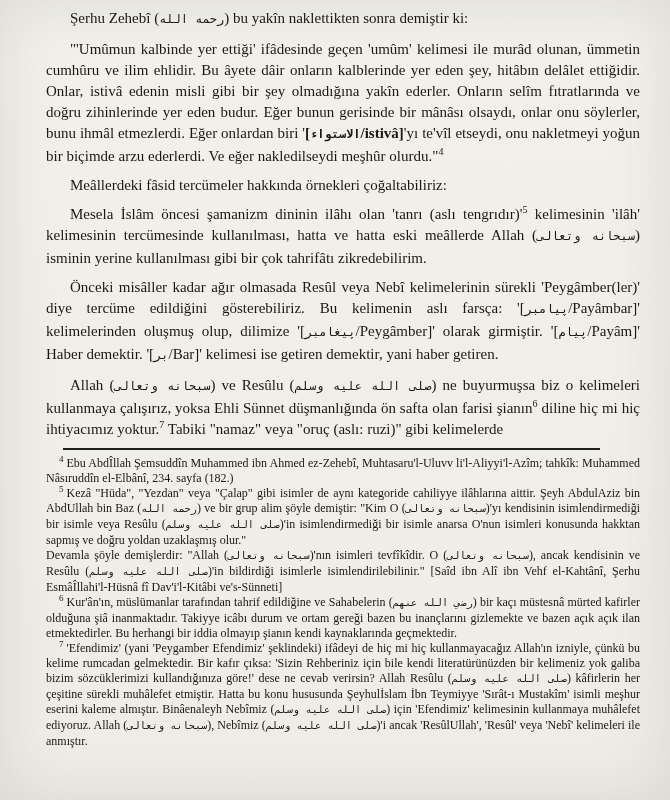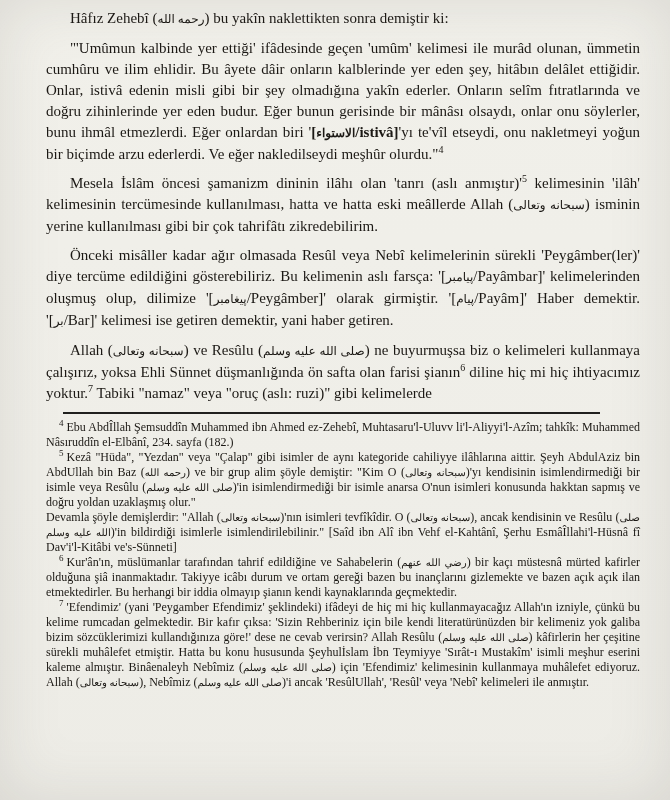--- a/index.html
+++ b/index.html
@@ -16,21 +16,21 @@
     box-shadow:inset 0 0 60px rgba(120,118,110,0.18);
   }
   .body-text p{
     margin:0 0 8px 0;
     font-size:15px;
     line-height:21px;
     text-align:justify;
   }
   .body-text p.indent{text-indent:24px;}
   .b{font-weight:bold;}
-  .ar{font-family:Liberation Serif, serif;font-size:0.8em;}
+  .ar{font-family:Liberation Mono, monospace;font-size:0.8em;}
   sup.ref{font-size:10px;line-height:0;vertical-align:super;}
   .fn-rule{
     border:0;border-top:2px solid #20201e;
     width:537px;height:0;
     margin:2px 0 6px 17px;
   }
   .footnotes p{
     margin:0;
     font-size:12px;
     line-height:15px;
@@ -40,26 +40,27 @@
   .footnotes sup.mark{font-size:9px;line-height:0;vertical-align:super;margin-right:3px;}
   .footnotes .ar{font-size:0.85em;}
 </style>
 </head>
 <body>
 
 <div class="page">
 
   <div class="body-text">
 
-    <p class="indent"><span>Hâfız Zehebî (</span><span class="ar">رحمه الله</span><span>) bu yakîn naklettikten sonra demiştir ki:</span></p>
+    <p class="indent"><span>Şerhu Zehebî (</span><span class="ar">رحمه الله</span><span>) bu yakîn naklettikten sonra demiştir ki:</span></p>
 
     <p class="indent"><span>"'Umûmun kalbinde yer ettiği' ifâdesinde geçen 'umûm' kelimesi ile murâd olunan, ümmetin cumhûru ve ilim ehlidir. Bu âyete dâir onların kalblerinde yer eden şey, hitâbın delâlet ettiğidir. Onlar, istivâ edenin misli gibi bir şey olmadığına yakîn ederler. Onların selîm fıtratlarında ve doğru zihinlerinde yer eden budur. Eğer bunun gerisinde bir mânâsı olsaydı, onlar onu söylerler, bunu ihmâl etmezlerdi. Eğer onlardan biri '</span><span class="b">[</span><span class="b ar">الاستواء</span><span class="b">/istivâ]</span><span>'yı te'vîl etseydi, onu nakletmeyi yoğun bir biçimde arzu ederlerdi. Ve eğer nakledilseydi meşhûr olurdu."</span><sup class="ref">4</sup></p>
 
+    <p class="indent"><span>Meâllerdeki fâsid tercümeler hakkında örnekleri çoğaltabiliriz:</span></p>
 
-    <p class="indent"><span>Mesela İslâm öncesi şamanizm dininin ilâhı olan 'tanrı (aslı anmıştır)'</span><sup class="ref">5</sup><span> kelimesinin 'ilâh' kelimesinin tercümesinde kullanılması, hatta ve hatta eski meâllerde Allah (</span><span class="ar">سبحانه وتعالى</span><span>) isminin yerine kullanılması gibi bir çok tahrifâtı zikredebilirim.</span></p>
+    <p class="indent"><span>Mesela İslâm öncesi şamanizm dininin ilâhı olan 'tanrı (aslı tengrıdır)'</span><sup class="ref">5</sup><span> kelimesinin 'ilâh' kelimesinin tercümesinde kullanılması, hatta ve hatta eski meâllerde Allah (</span><span class="ar">سبحانه وتعالى</span><span>) isminin yerine kullanılması gibi bir çok tahrifâtı zikredebilirim.</span></p>
 
     <p class="indent"><span>Önceki misâller kadar ağır olmasada Resûl veya Nebî kelimelerinin sürekli 'Peygâmber(ler)' diye tercüme edildiğini gösterebiliriz. Bu kelimenin aslı farsça: '[</span><span class="ar">پيامبر</span><span>/Payâmbar]' kelimelerinden oluşmuş olup, dilimize '[</span><span class="ar">پيغامبر</span><span>/Peygâmber]' olarak girmiştir. '[</span><span class="ar">پيام</span><span>/Payâm]' Haber demektir. '[</span><span class="ar">بر</span><span>/Bar]' kelimesi ise getiren demektir, yani haber getiren.</span></p>
 
     <p class="indent"><span>Allah (</span><span class="ar">سبحانه وتعالى</span><span>) ve Resûlu (</span><span class="ar">صلى الله عليه وسلم</span><span>) ne buyurmuşsa biz o kelimeleri kullanmaya çalışırız, yoksa Ehli Sünnet düşmanlığında ön safta olan farisi şianın</span><sup class="ref">6</sup><span> diline hiç mi hiç ihtiyacımız yoktur.</span><sup class="ref">7</sup><span> Tabiki "namaz" veya "oruç (aslı: ruzi)" gibi kelimelerde</span></p>
 
   </div>
 
   <div class="fn-rule"></div>
 
   <div class="footnotes">

